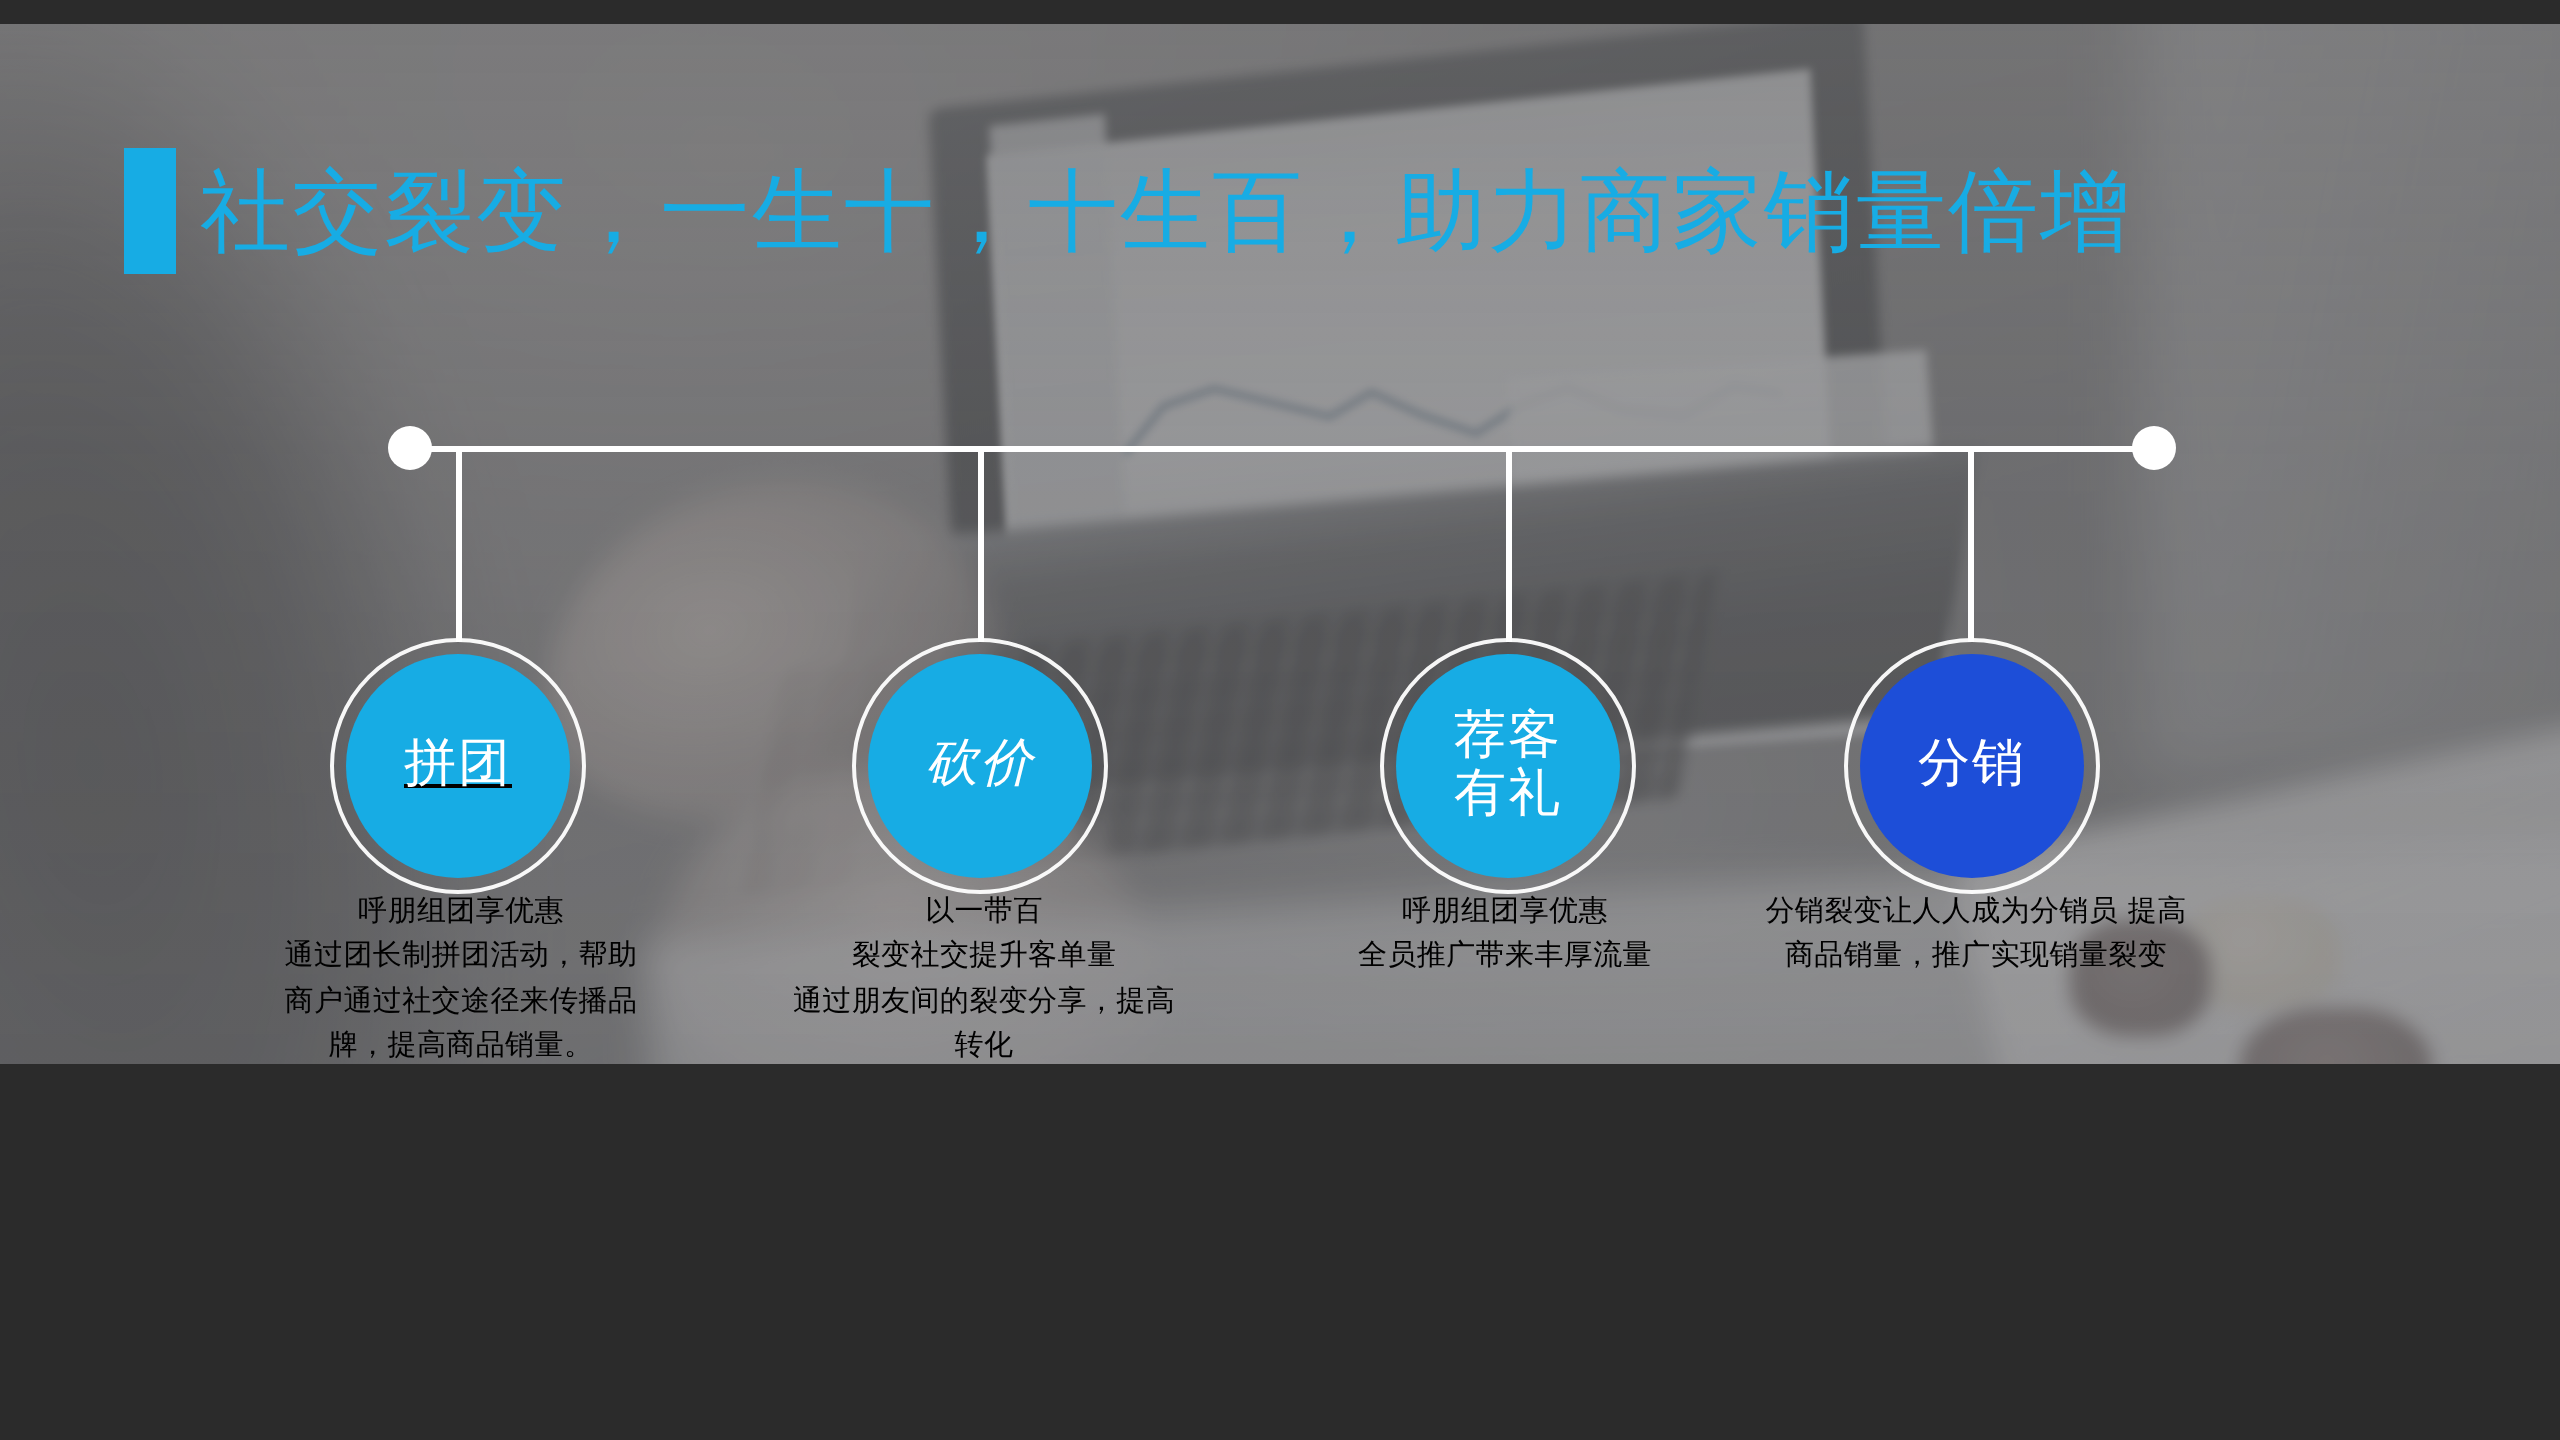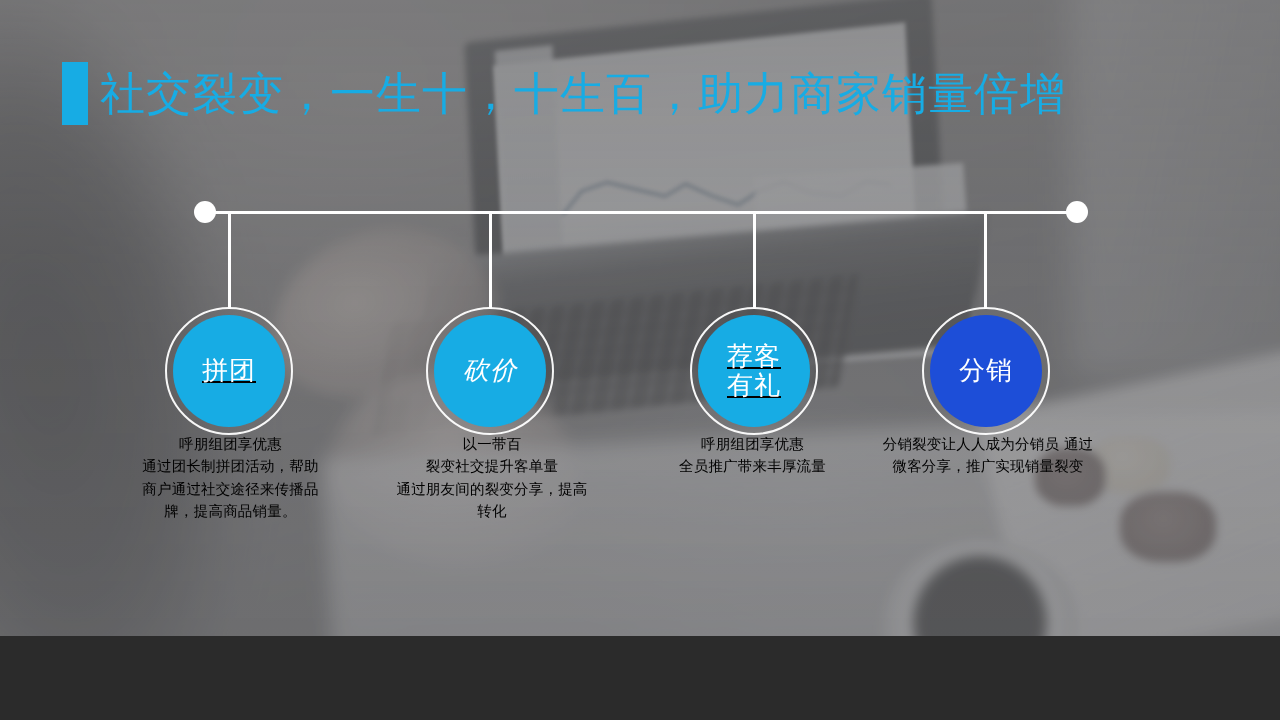--- a/index.html
+++ b/index.html
@@ -3,24 +3,25 @@
 <meta charset="utf-8">
 <style>
   html, body {
     margin: 0;
     padding: 0;
     background: #2b2b2b;
   }
   #slide {
     position: relative;
     width: 1280px;
-    height: 636px;
+    height: 520px;
     overflow: hidden;
     font-family: "DejaVu Sans", "Liberation Sans", sans-serif;
     background: #6e6e6e;
+    margin-top: 12px;
   }
 
   
   .bg-layer {
     position: absolute;
     inset: 0;
     overflow: hidden;
   }
   .bg-base {
     position: absolute;
@@ -335,21 +336,21 @@
             </div>
           </div>
         </div>
         <div class="node" style="left: 426px; font-style: italic;">
           <div class="circle-outer">
             <div class="circle-inner" style="background: rgb(23, 172, 228);">
               <div class="circle-label">砍价</div>
             </div>
           </div>
         </div>
-        <div class="node" style="left: 690px; text-decoration: underline;">
+        <div class="node" style="left: 690px;">
           <div class="circle-outer">
             <div class="circle-inner" style="background: rgb(23, 172, 228);">
               <div class="circle-label">荐客
 有礼</div>
             </div>
           </div>
         </div>
         <div class="node" style="left: 922px;">
           <div class="circle-outer">
             <div class="circle-inner" style="background: #1d4ed8;">
@@ -359,17 +360,17 @@
         </div>
       </div>
     <div id="captions">
         <div class="caption" style="left: 138px; width: 185px; white-space: pre-line;">呼朋组团享优惠
 通过团长制拼团活动，帮助商户通过社交途径来传播品牌，提高商品销量。</div>
         <div class="caption" style="left: 392px; width: 200px; white-space: pre-line;">以一带百
 裂变社交提升客单量
 通过朋友间的裂变分享，提高转化</div>
         <div class="caption" style="left: 665px; width: 175px; white-space: pre-line;">呼朋组团享优惠
 全员推广带来丰厚流量</div>
-        <div class="caption" style="left: 880px; width: 216px; white-space: pre-line;">分销裂变让人人成为分销员 通过微客分享，推广实现销量裂变</div>
+        <div class="caption" style="left: 880px; width: 216px; white-space: pre-line;">分销裂变让人人成为分销员 提高商品销量，推广实现销量裂变</div>
       </div>
 
   </div>
 </div>
 
 </body></html>

